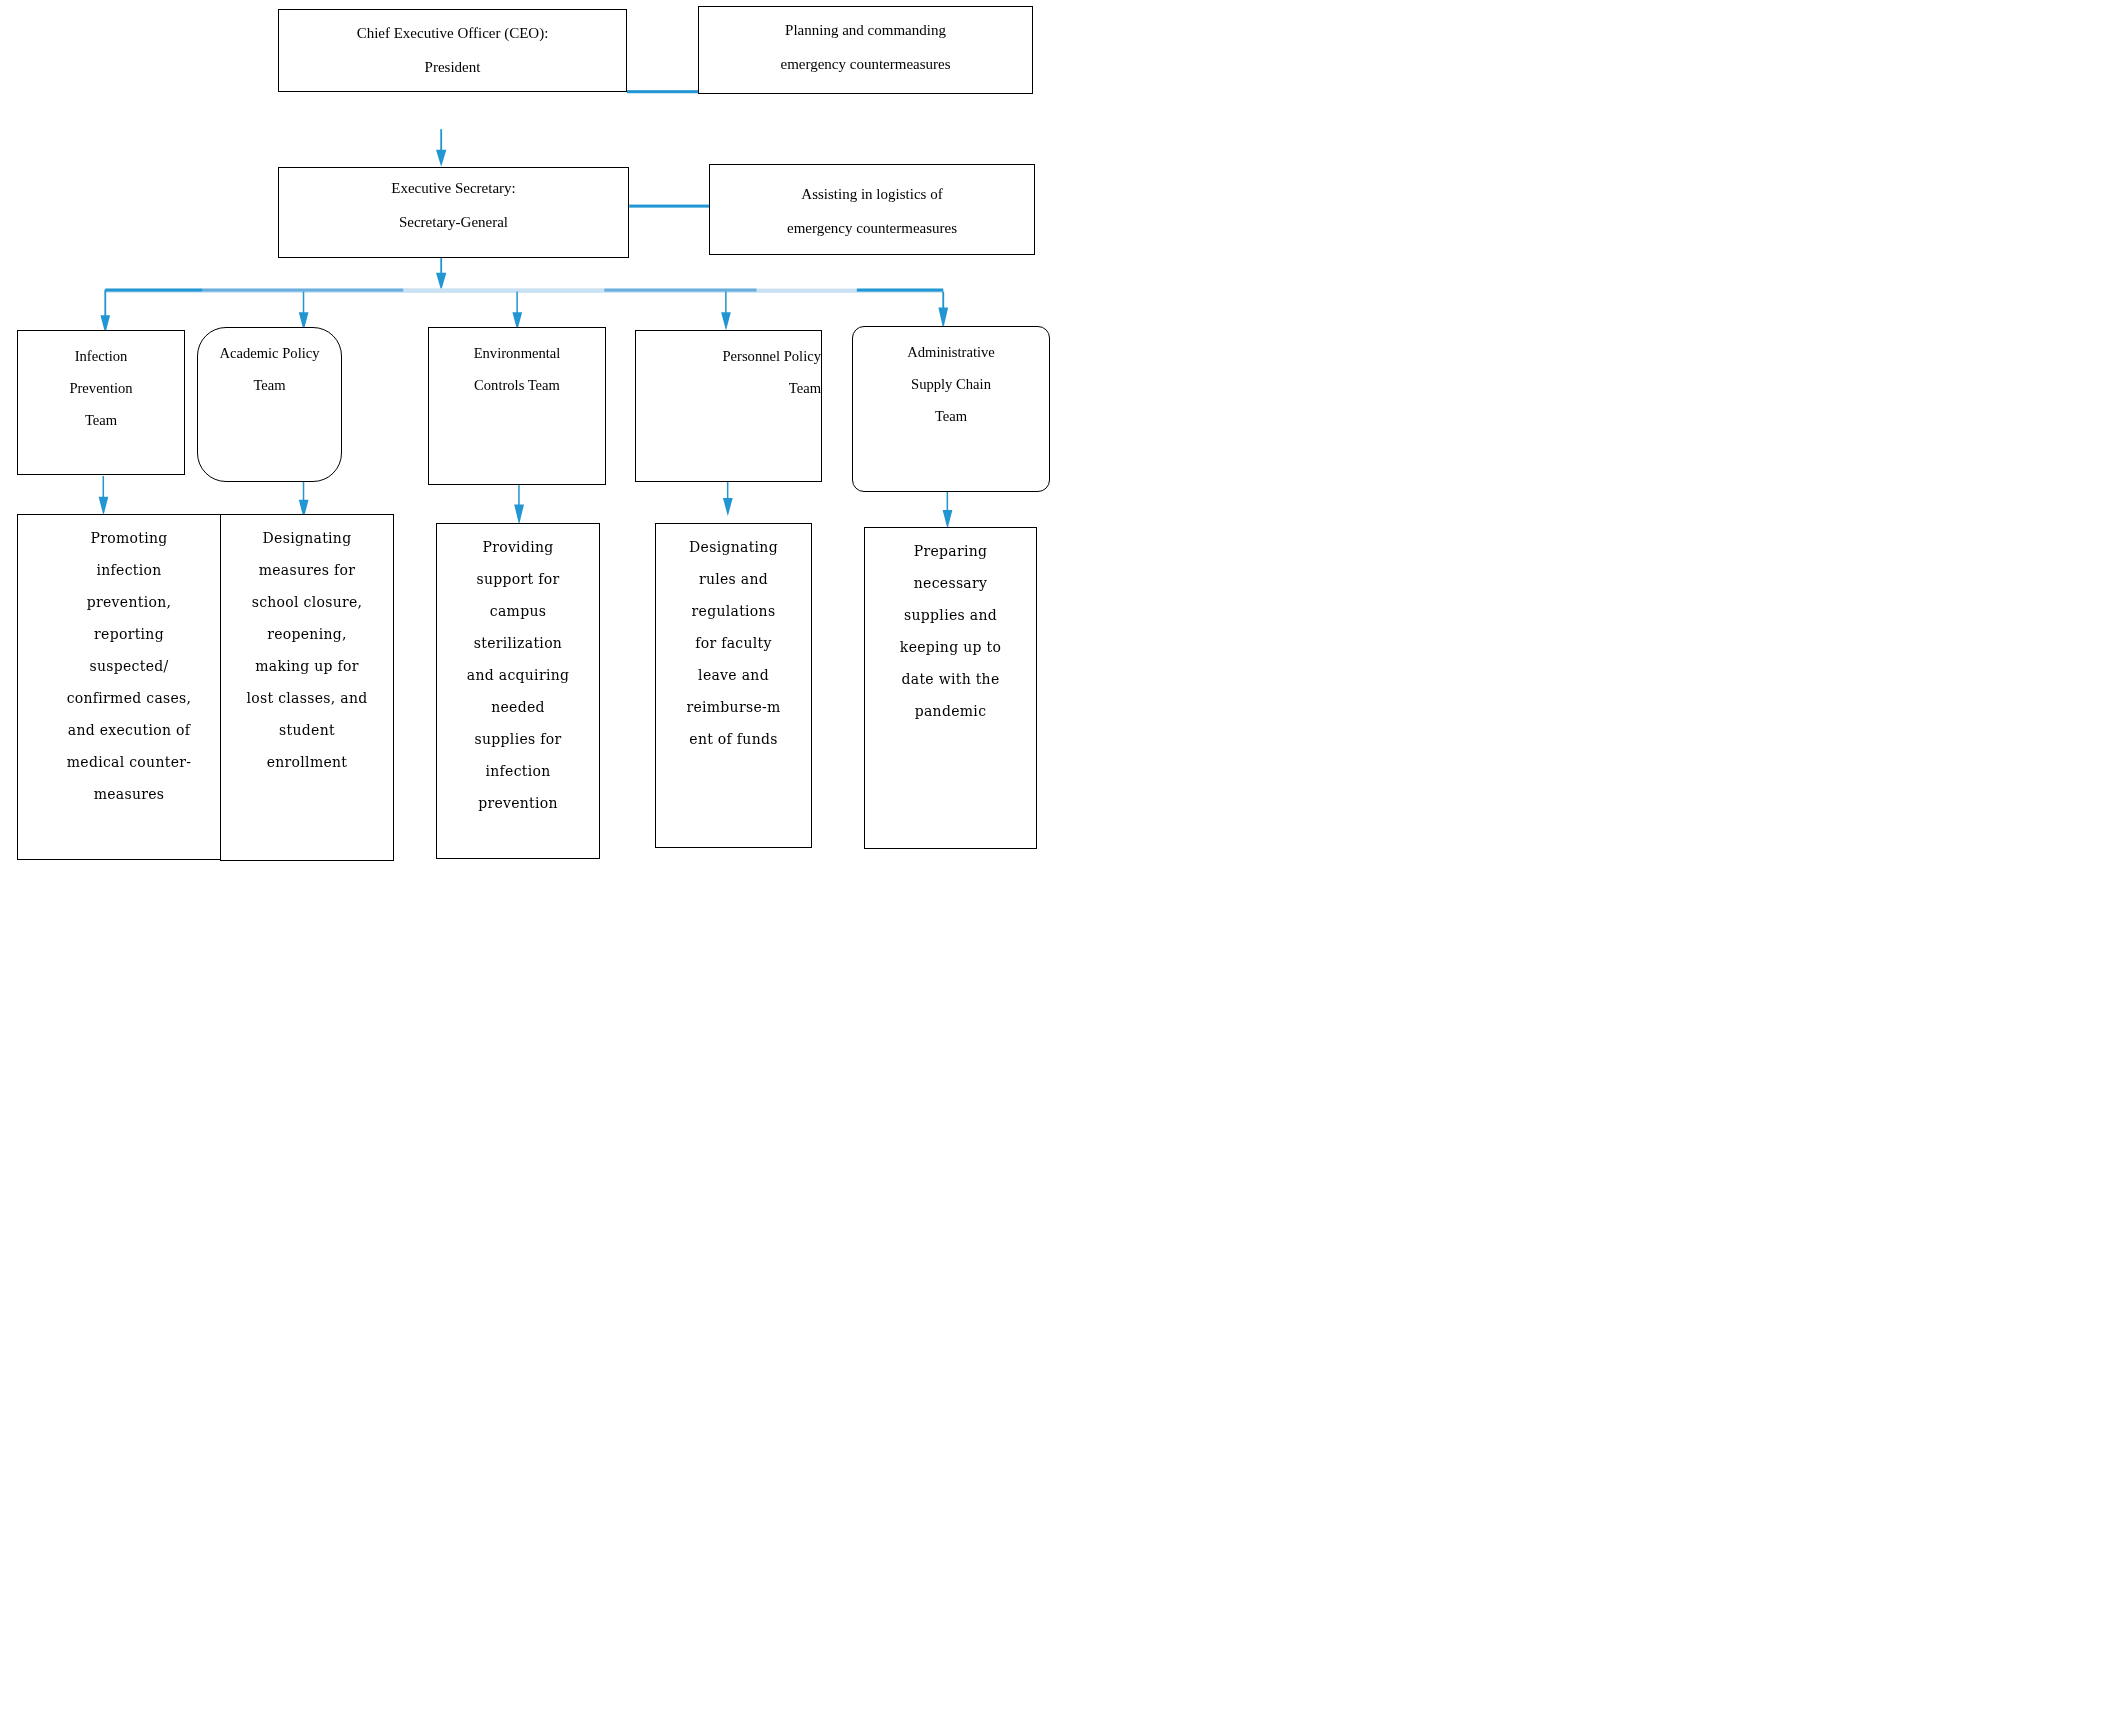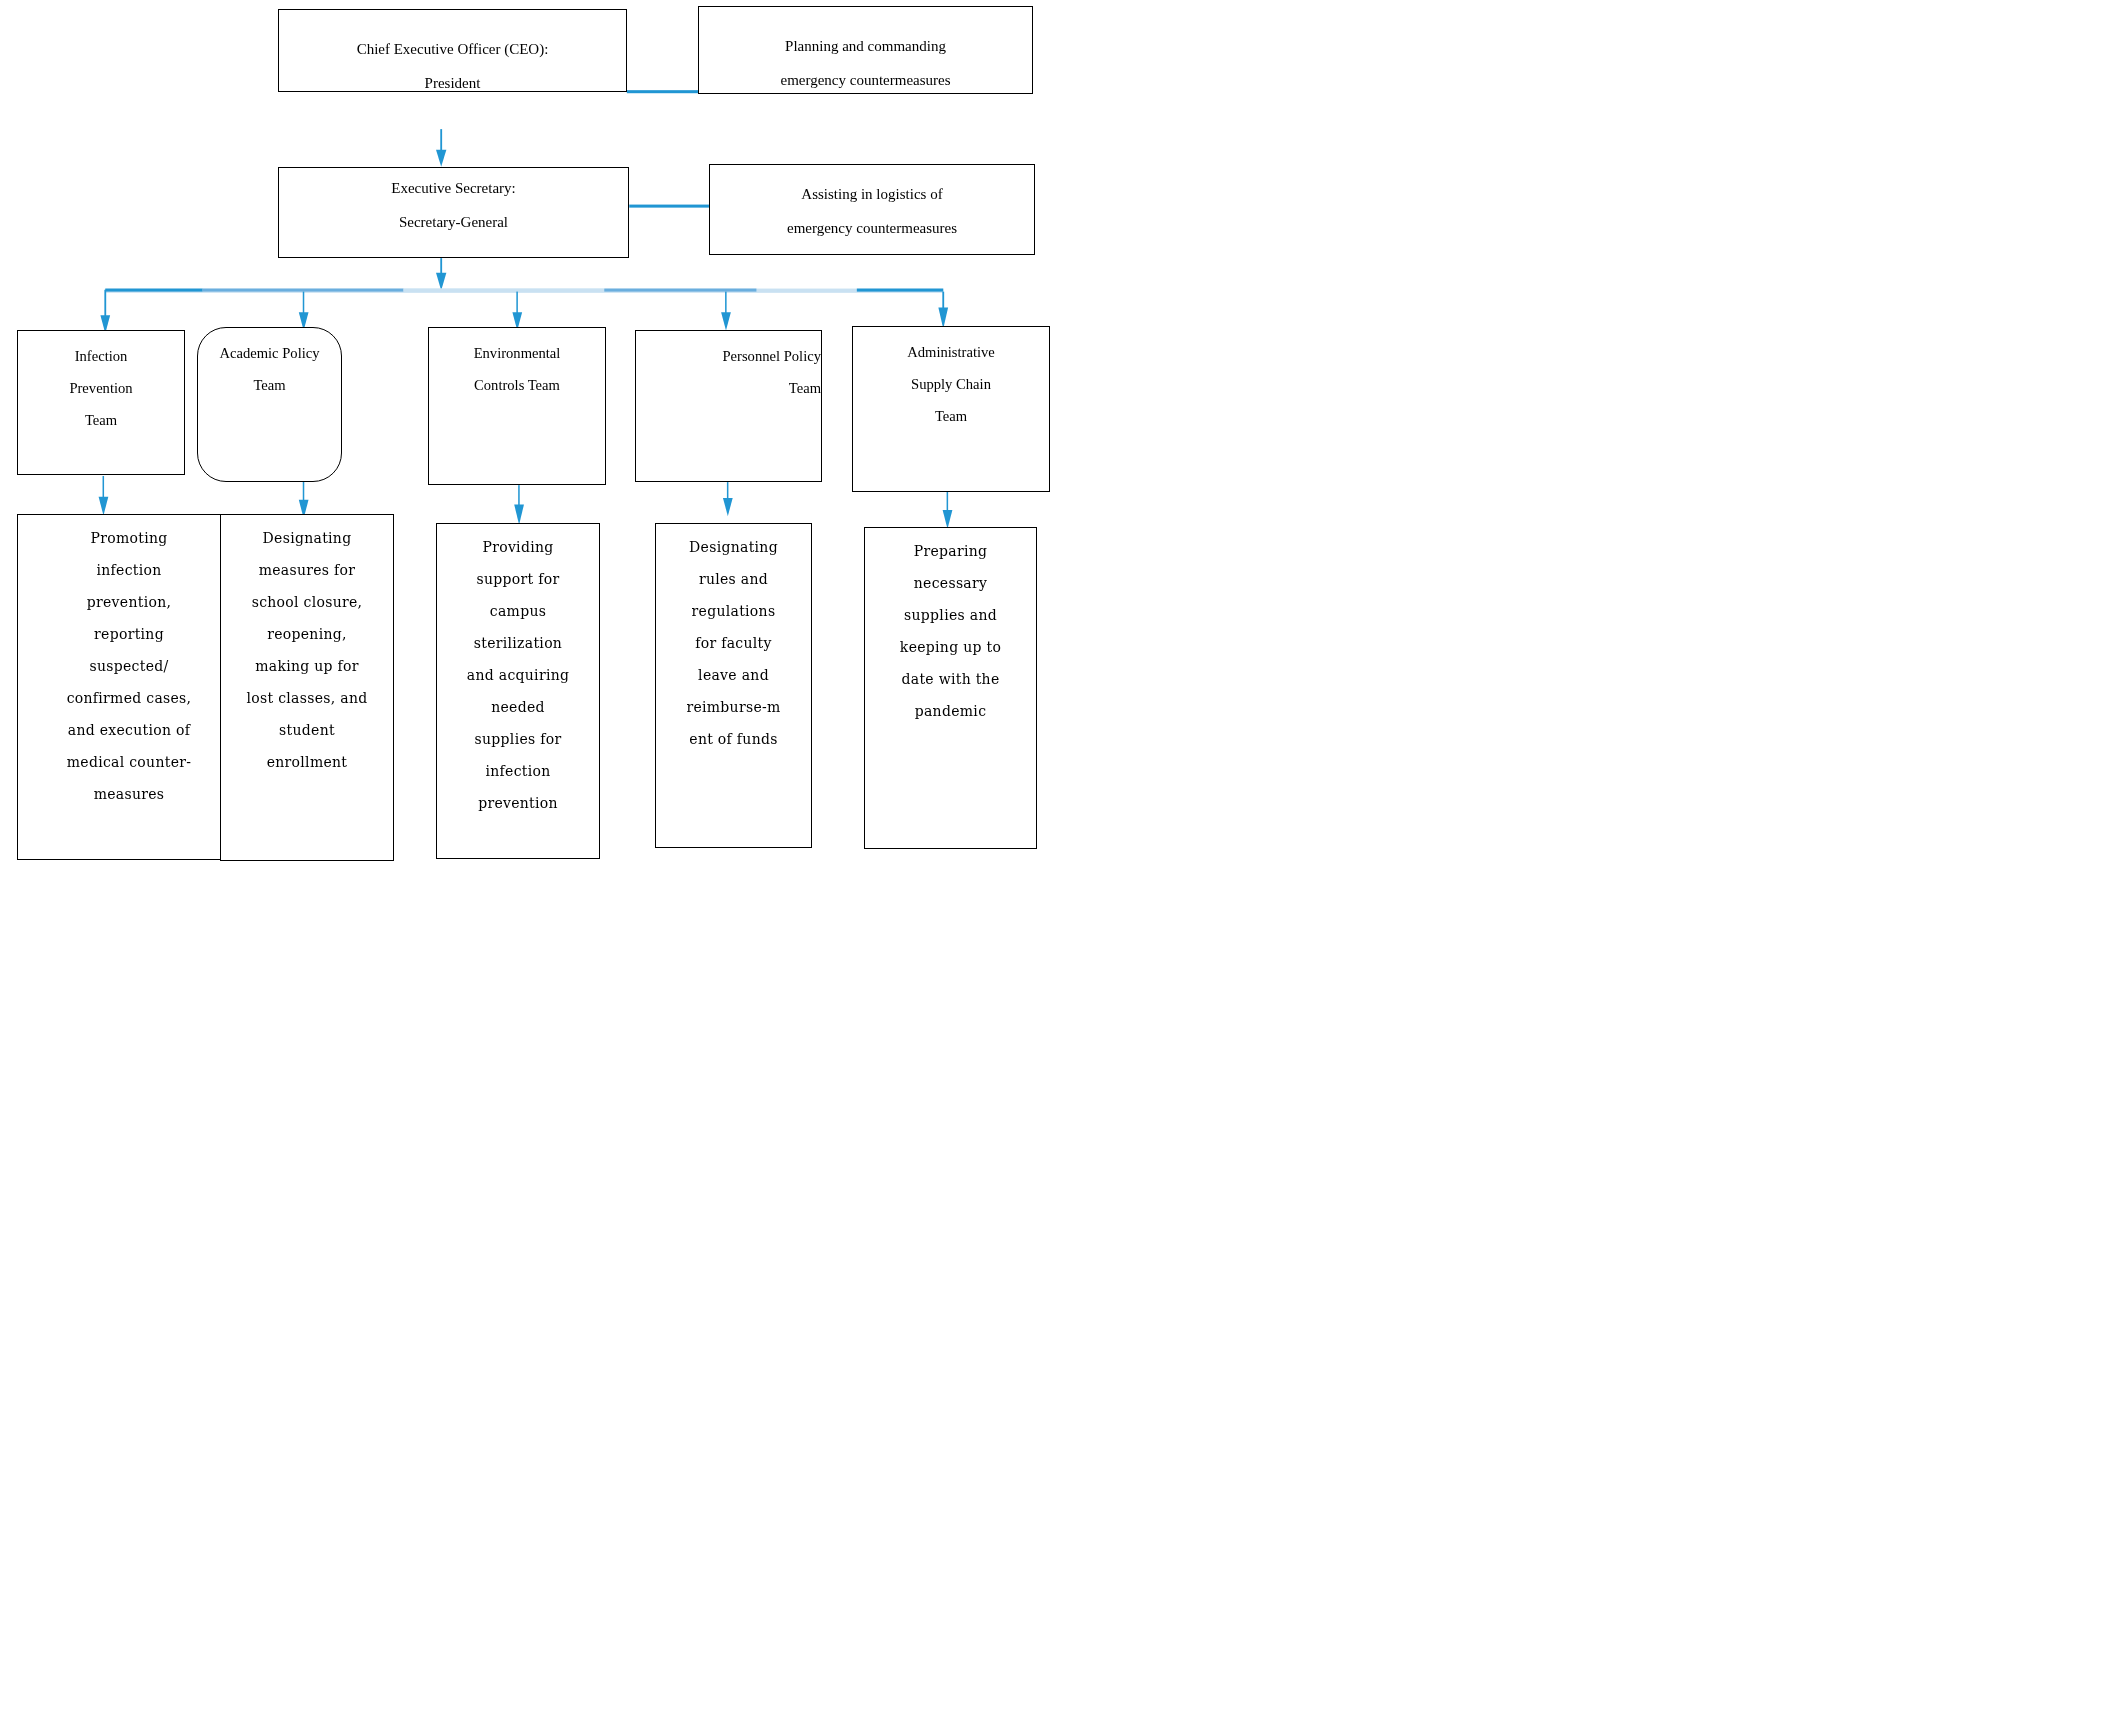--- a/index.html
+++ b/index.html
@@ -10,21 +10,21 @@
     font-family:"Liberation Serif", serif;
     color:#000;
   }
   .box{
     position:absolute;
     border:1.8px solid #000;
     background:#fff;
     box-sizing:border-box;
     text-align:center;
   }
-  .hdr{ font-size:15px; line-height:34px; padding-top:22px; }
+  .hdr{ font-size:15px; line-height:34px; padding-top:6px; }
   .team{ font-size:14.6px; line-height:32px; padding-top:8.5px; }
   .desc{
     font-family:"DejaVu Serif", serif;
     font-size:14px; line-height:32px; padding-top:7.3px;
     letter-spacing:0.3px;
   }
   .line{display:block; white-space:nowrap;}
   #wires{position:absolute; left:0; top:0; width:1054px; height:868px; z-index:0;}
   .box{z-index:1;}
   .cfill{fill:var(--accent); stroke:none;}
@@ -136,21 +136,21 @@
     <span class="line">Team</span>
   </div>
   <div class="box team" style="left:428px; top:327px; width:178px; height:158px;">
     <span class="line">Environmental</span>
     <span class="line">Controls Team</span>
   </div>
   <div class="box team" style="left:635px; top:330px; width:187px; height:152px;text-align:right;">
     <span class="line">Personnel Policy</span>
     <span class="line">Team</span>
   </div>
-  <div class="box team" style="left:852px; top:326px; width:198px; height:166px;">
+  <div class="box team" style="left:852px; top:326px; width:198px; height:166px;border-radius:12px;">
     <span class="line">Administrative</span>
     <span class="line">Supply Chain</span>
     <span class="line">Team</span>
   </div>
 
   <div class="box desc" style="left:17px; top:514px; width:224px; height:346px;">
     <span class="line">Promoting</span>
     <span class="line">infection</span>
     <span class="line">prevention,</span>
     <span class="line">reporting</span>

